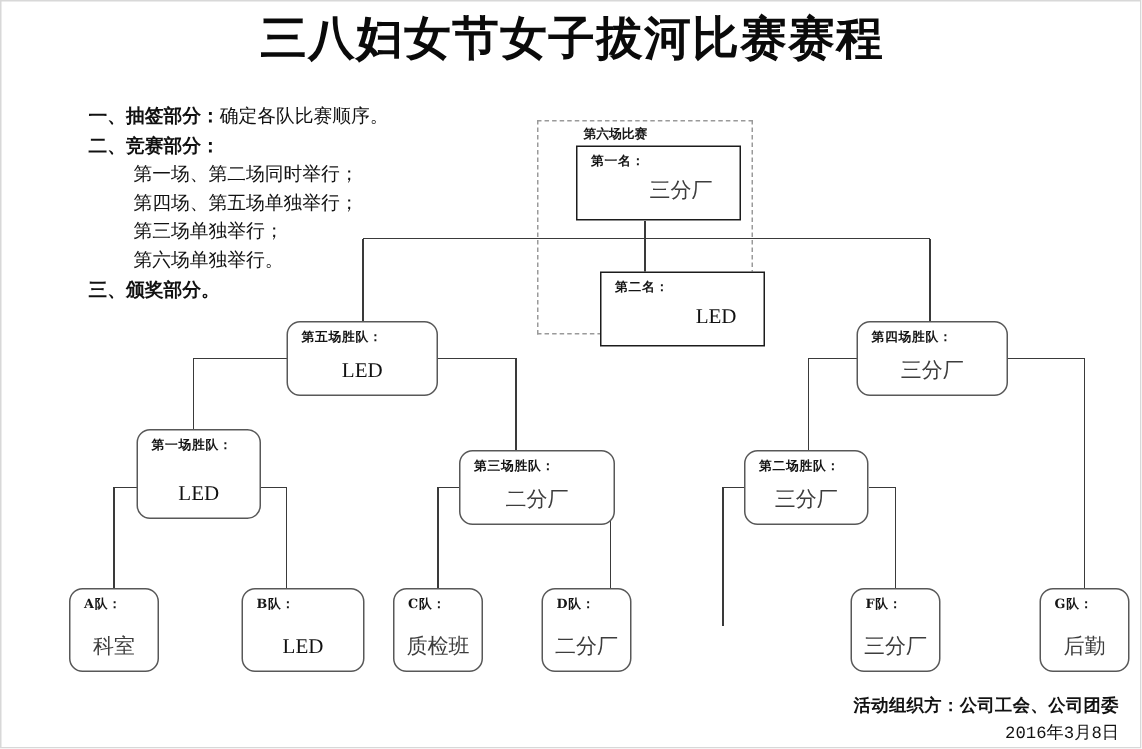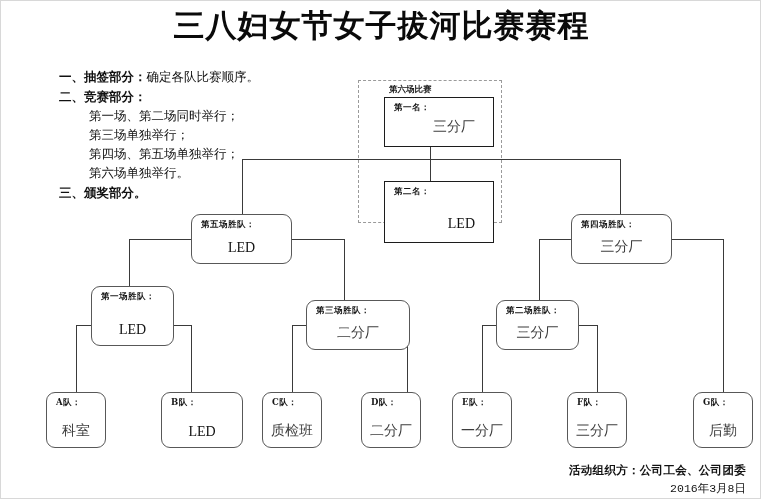--- a/index.html
+++ b/index.html
@@ -163,24 +163,24 @@
     <div class="rule-line">
       <span class="rule-head">一、抽签部分：</span><span class="rule-body">确定各队比赛顺序。</span>
     </div>
     <div class="rule-line">
       <span class="rule-head">二、竞赛部分：</span><span class="rule-body"></span>
     </div>
     <div class="rule-line rule-indent">
       <span class="rule-body">第一场、第二场同时举行；</span>
     </div>
     <div class="rule-line rule-indent">
+      <span class="rule-body">第四场、第五场单独举行；</span>
+    </div>
+    <div class="rule-line rule-indent">
       <span class="rule-body">第三场单独举行；</span>
-    </div>
-    <div class="rule-line rule-indent">
-      <span class="rule-body">第四场、第五场单独举行；</span>
     </div>
     <div class="rule-line rule-indent">
       <span class="rule-body">第六场单独举行。</span>
     </div>
     <div class="rule-line">
       <span class="rule-head">三、颁奖部分。</span>
     </div>
   </div>
 
   <svg id="links" viewBox="0 0 761 499" width="761" height="499" shape-rendering="crispEdges">
@@ -210,21 +210,21 @@
   </svg>
 
   <div id="final-group"></div>
   <div id="final-group-label">第六场比赛</div>
 
   <div class="node sharp" style="left:383px; top:96px; width:110px; height:50px;">
     <span class="n-label">第一名：</span>
     <span class="n-value">三分厂</span>
   </div>
 
-  <div class="node sharp" style="left:383px; top:180px; width:110px; height:62px;padding-left:48px;">
+  <div class="node sharp" style="left:399px; top:180px; width:110px; height:50px;padding-left:48px;">
     <span class="n-label">第二名：</span>
     <span class="n-value latin">LED</span>
   </div>
 
   <div class="node rounded" style="left:190px; top:213px; width:101px; height:50px;">
     <span class="n-label">第五场胜队：</span>
     <span class="n-value latin">LED</span>
   </div>
 
   <div class="node rounded" style="left:570px; top:213px; width:101px; height:50px;">
@@ -260,24 +260,20 @@
   <div class="node rounded" style="left:261px; top:391px; width:60px; height:56px;">
     <span class="n-label">C队：</span>
     <span class="n-value">质检班</span>
   </div>
 
   <div class="node rounded" style="left:360px; top:391px; width:60px; height:56px;">
     <span class="n-label">D队：</span>
     <span class="n-value">二分厂</span>
   </div>
 
-  <div class="node rounded" style="left:451px; top:391px; width:60px; height:56px;">
-    <span class="n-label">E队：</span>
-    <span class="n-value">一分厂</span>
-  </div>
 
   <div class="node rounded" style="left:566px; top:391px; width:60px; height:56px;">
     <span class="n-label">F队：</span>
     <span class="n-value">三分厂</span>
   </div>
 
   <div class="node rounded" style="left:692px; top:391px; width:60px; height:56px;">
     <span class="n-label">G队：</span>
     <span class="n-value">后勤</span>
   </div>

